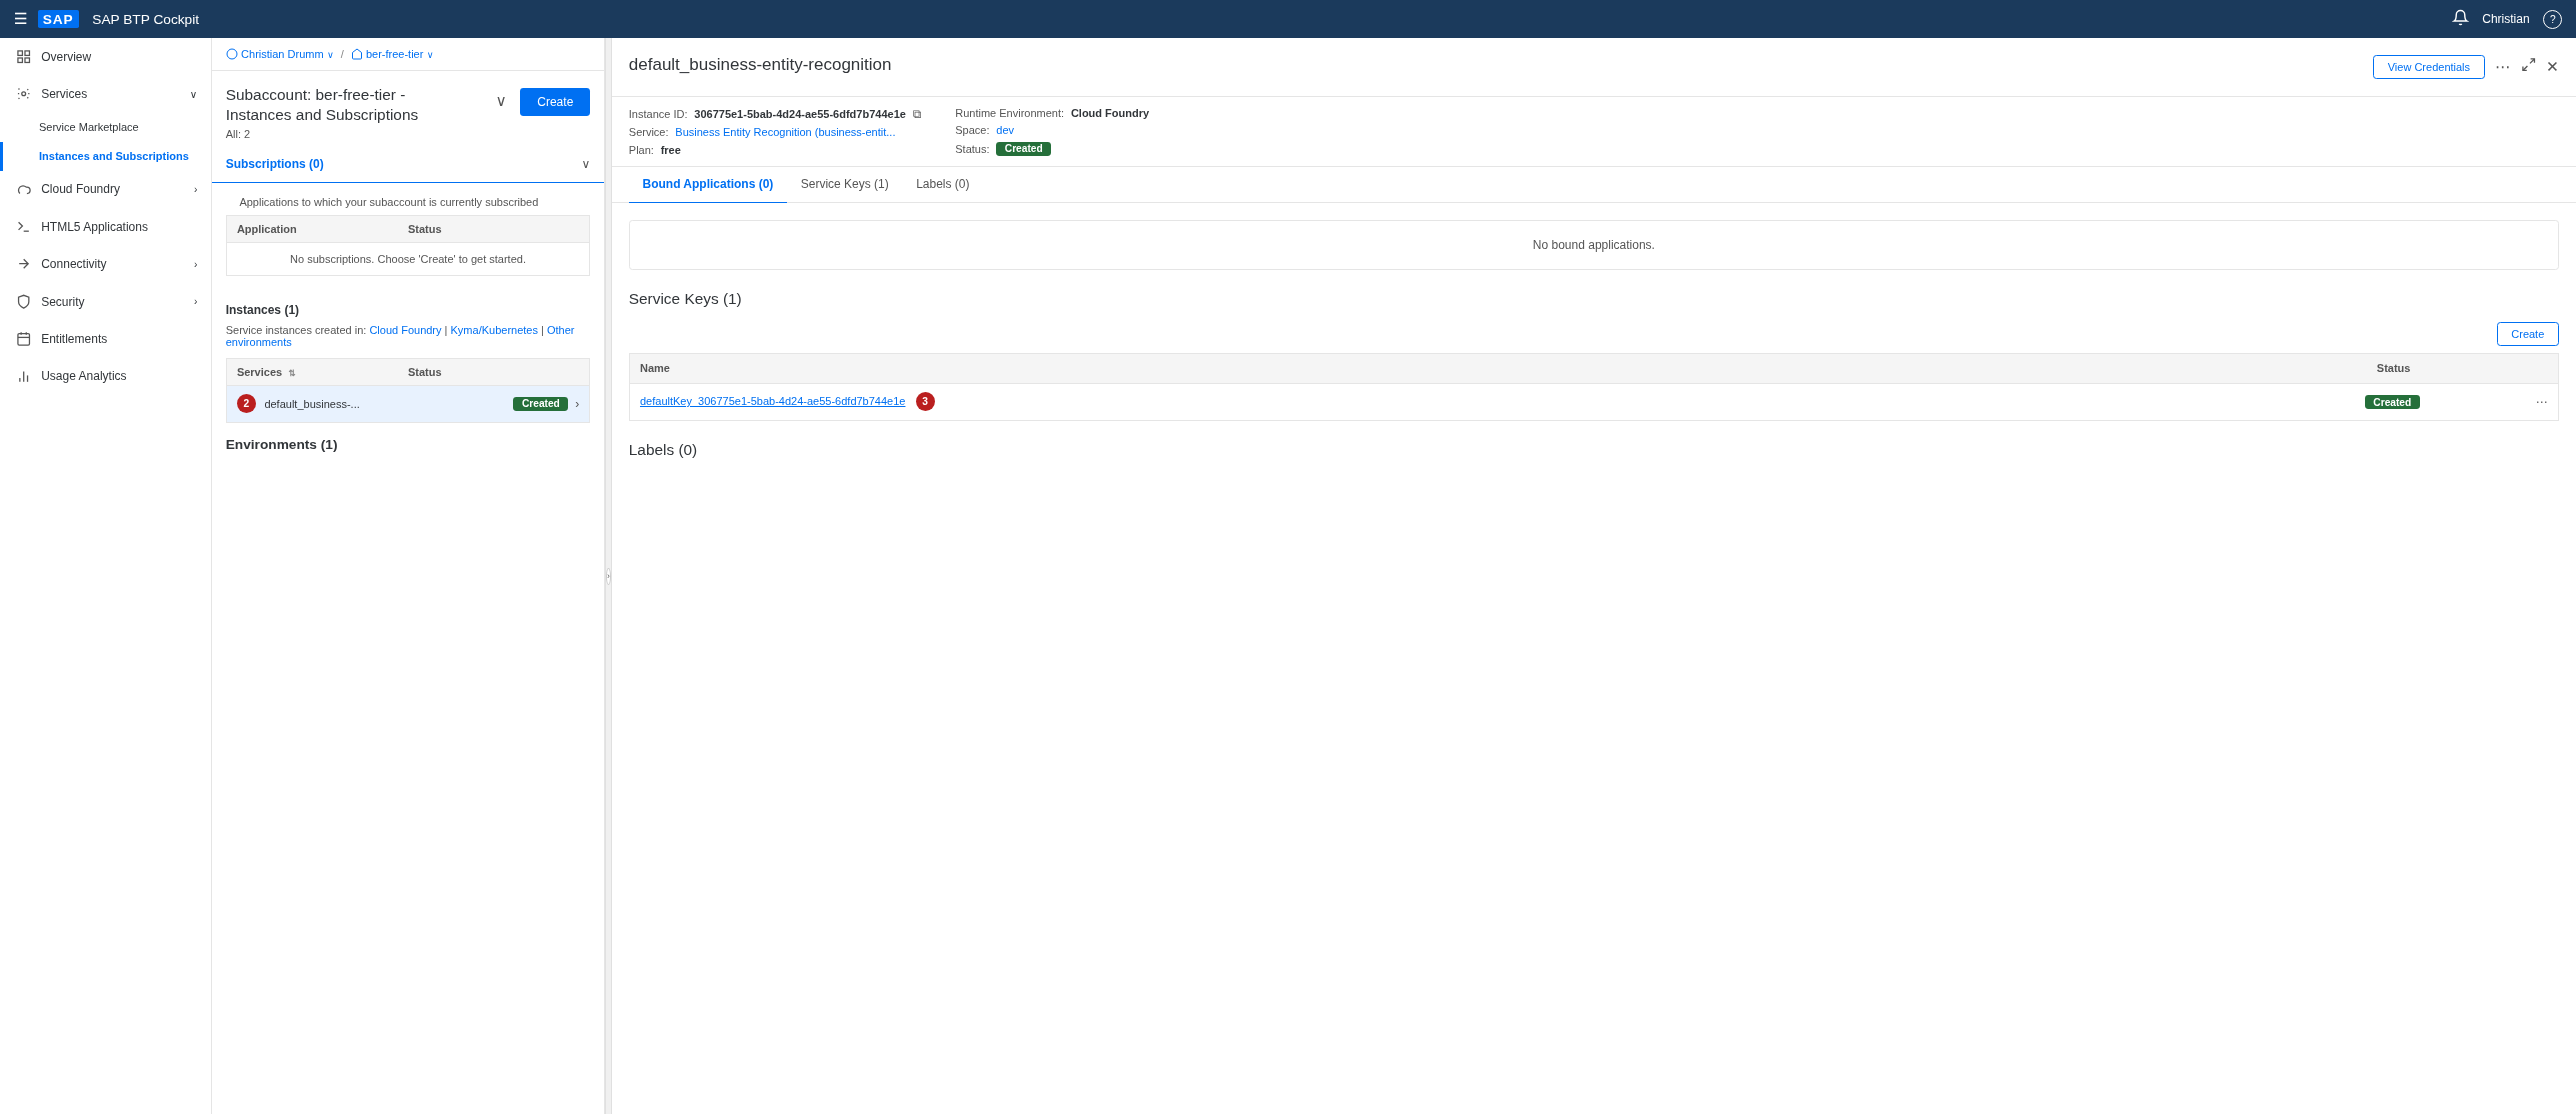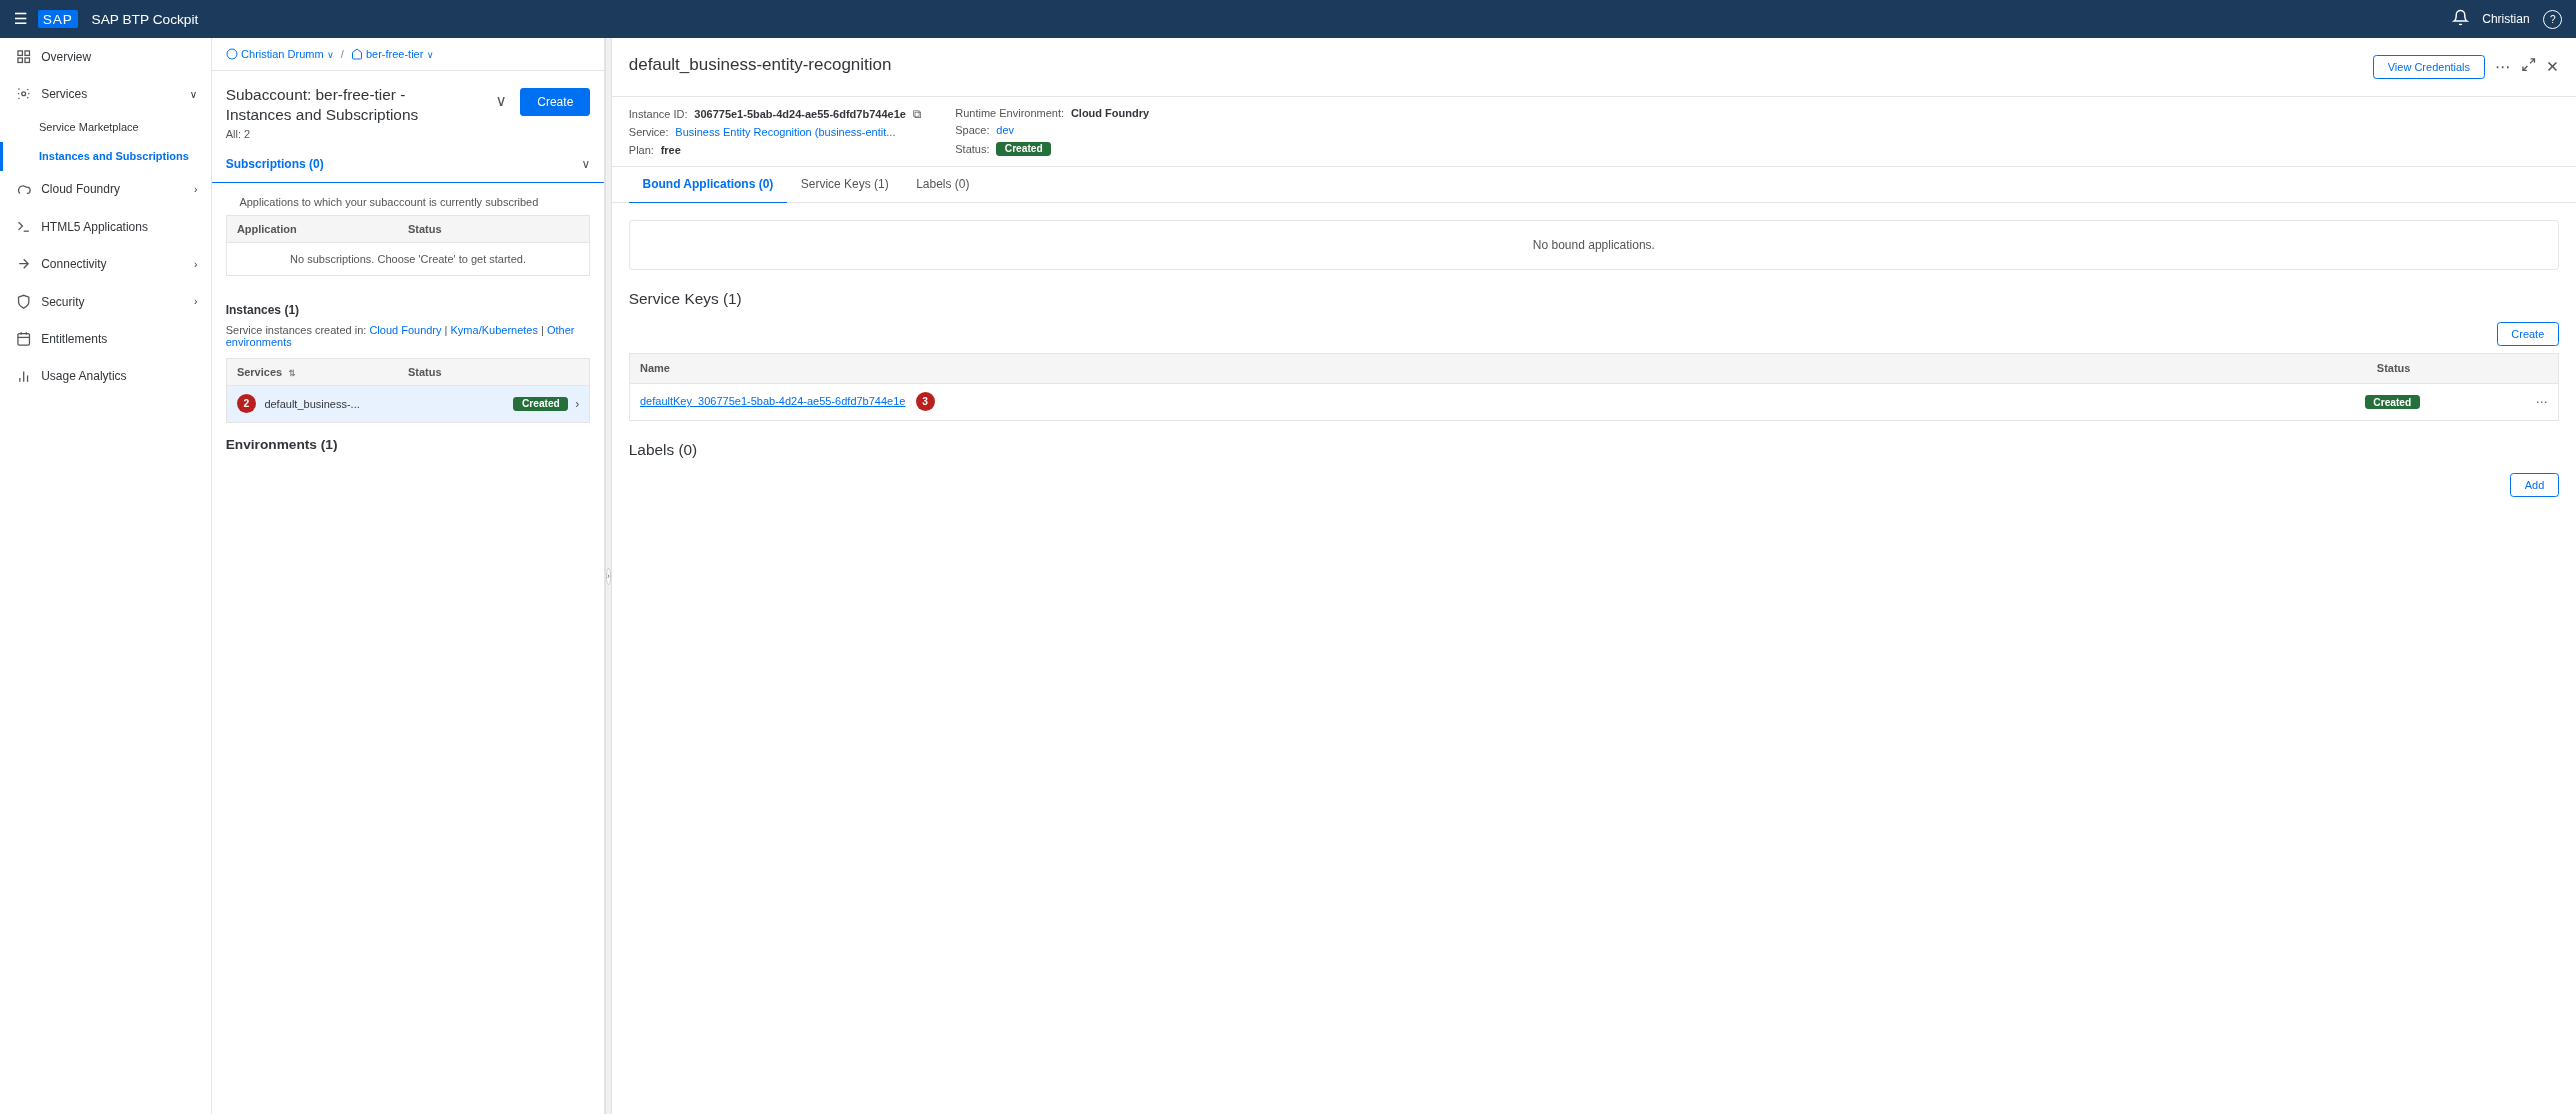--- a/index.html
+++ b/index.html
@@ -13,21 +13,21 @@
       align-items: center;
       padding: 0 13.7px;
       justify-content: space-between;
       flex-shrink: 0;
     }
     .top-nav-left { display: flex; align-items: center; gap: 10.2px; }
     .hamburger { color: #fff; font-size: 15.4px; cursor: pointer; }
     .sap-logo {
       background: #0070f2;
       color: white;
-      font-weight: normal;
+      font-weight: bold;
       font-size: 13.7px;
       padding: 1.7px 5.1px;
       border-radius: 1.7px;
       letter-spacing: 0.9px;
     }
     .app-title { color: #fff; font-size: 13.7px; font-weight: 400; margin-left: 3.4px; }
     .top-nav-right { display: flex; align-items: center; gap: 13.7px; color: #fff; }
     .top-nav-right span { cursor: pointer; }
 
     
@@ -675,22 +675,19 @@
             </div>
             <div class="service-key-status">
               <span class="status-badge" style="background:#256f3a;color:#fff;padding:1.7px 8.5px;border-radius:3.4px;font-size:10.2px;font-weight:600;">Created</span>
             </div>
             <div class="service-key-actions">⋯</div>
           </div>
         </div>
 
         <div class="labels-section">
           <div class="labels-title">Labels (0)</div>
-          <div class="labels-toolbar">
-            <button class="btn-add">Add</button>
-          </div>
         </div>
       </div>
     </div>
 
   </div>
 </div>
 
 
 </body></html>

